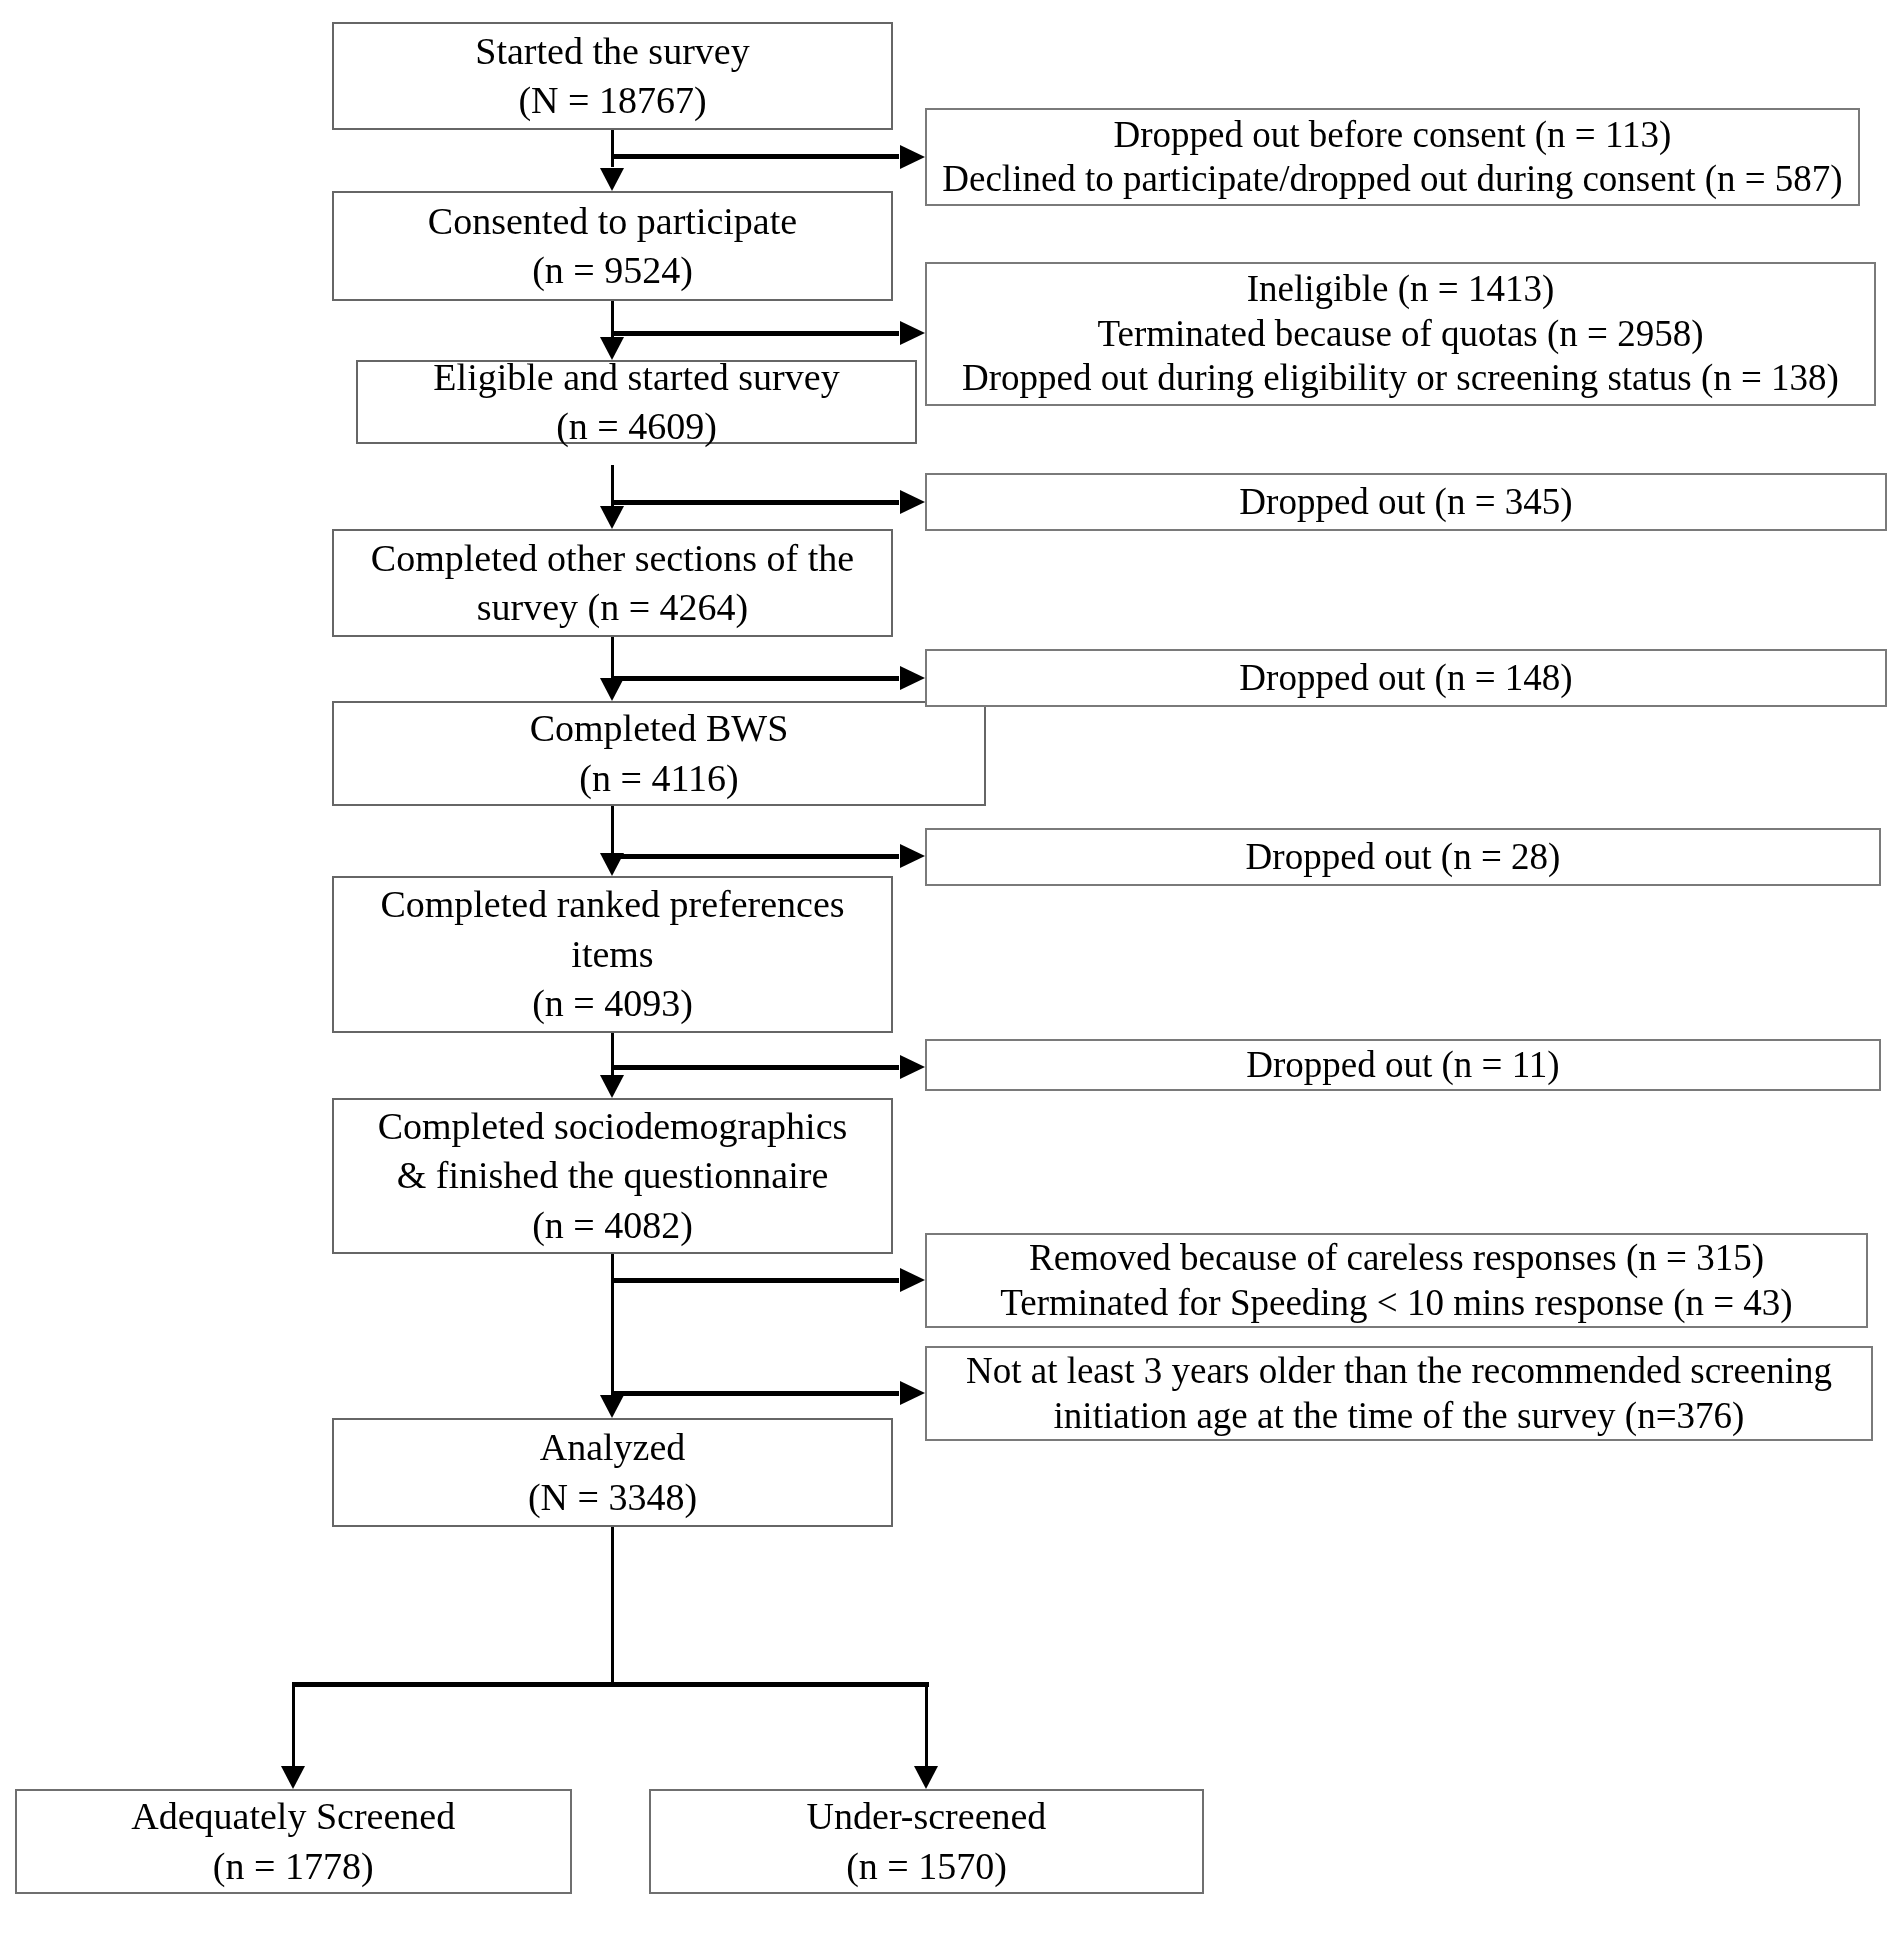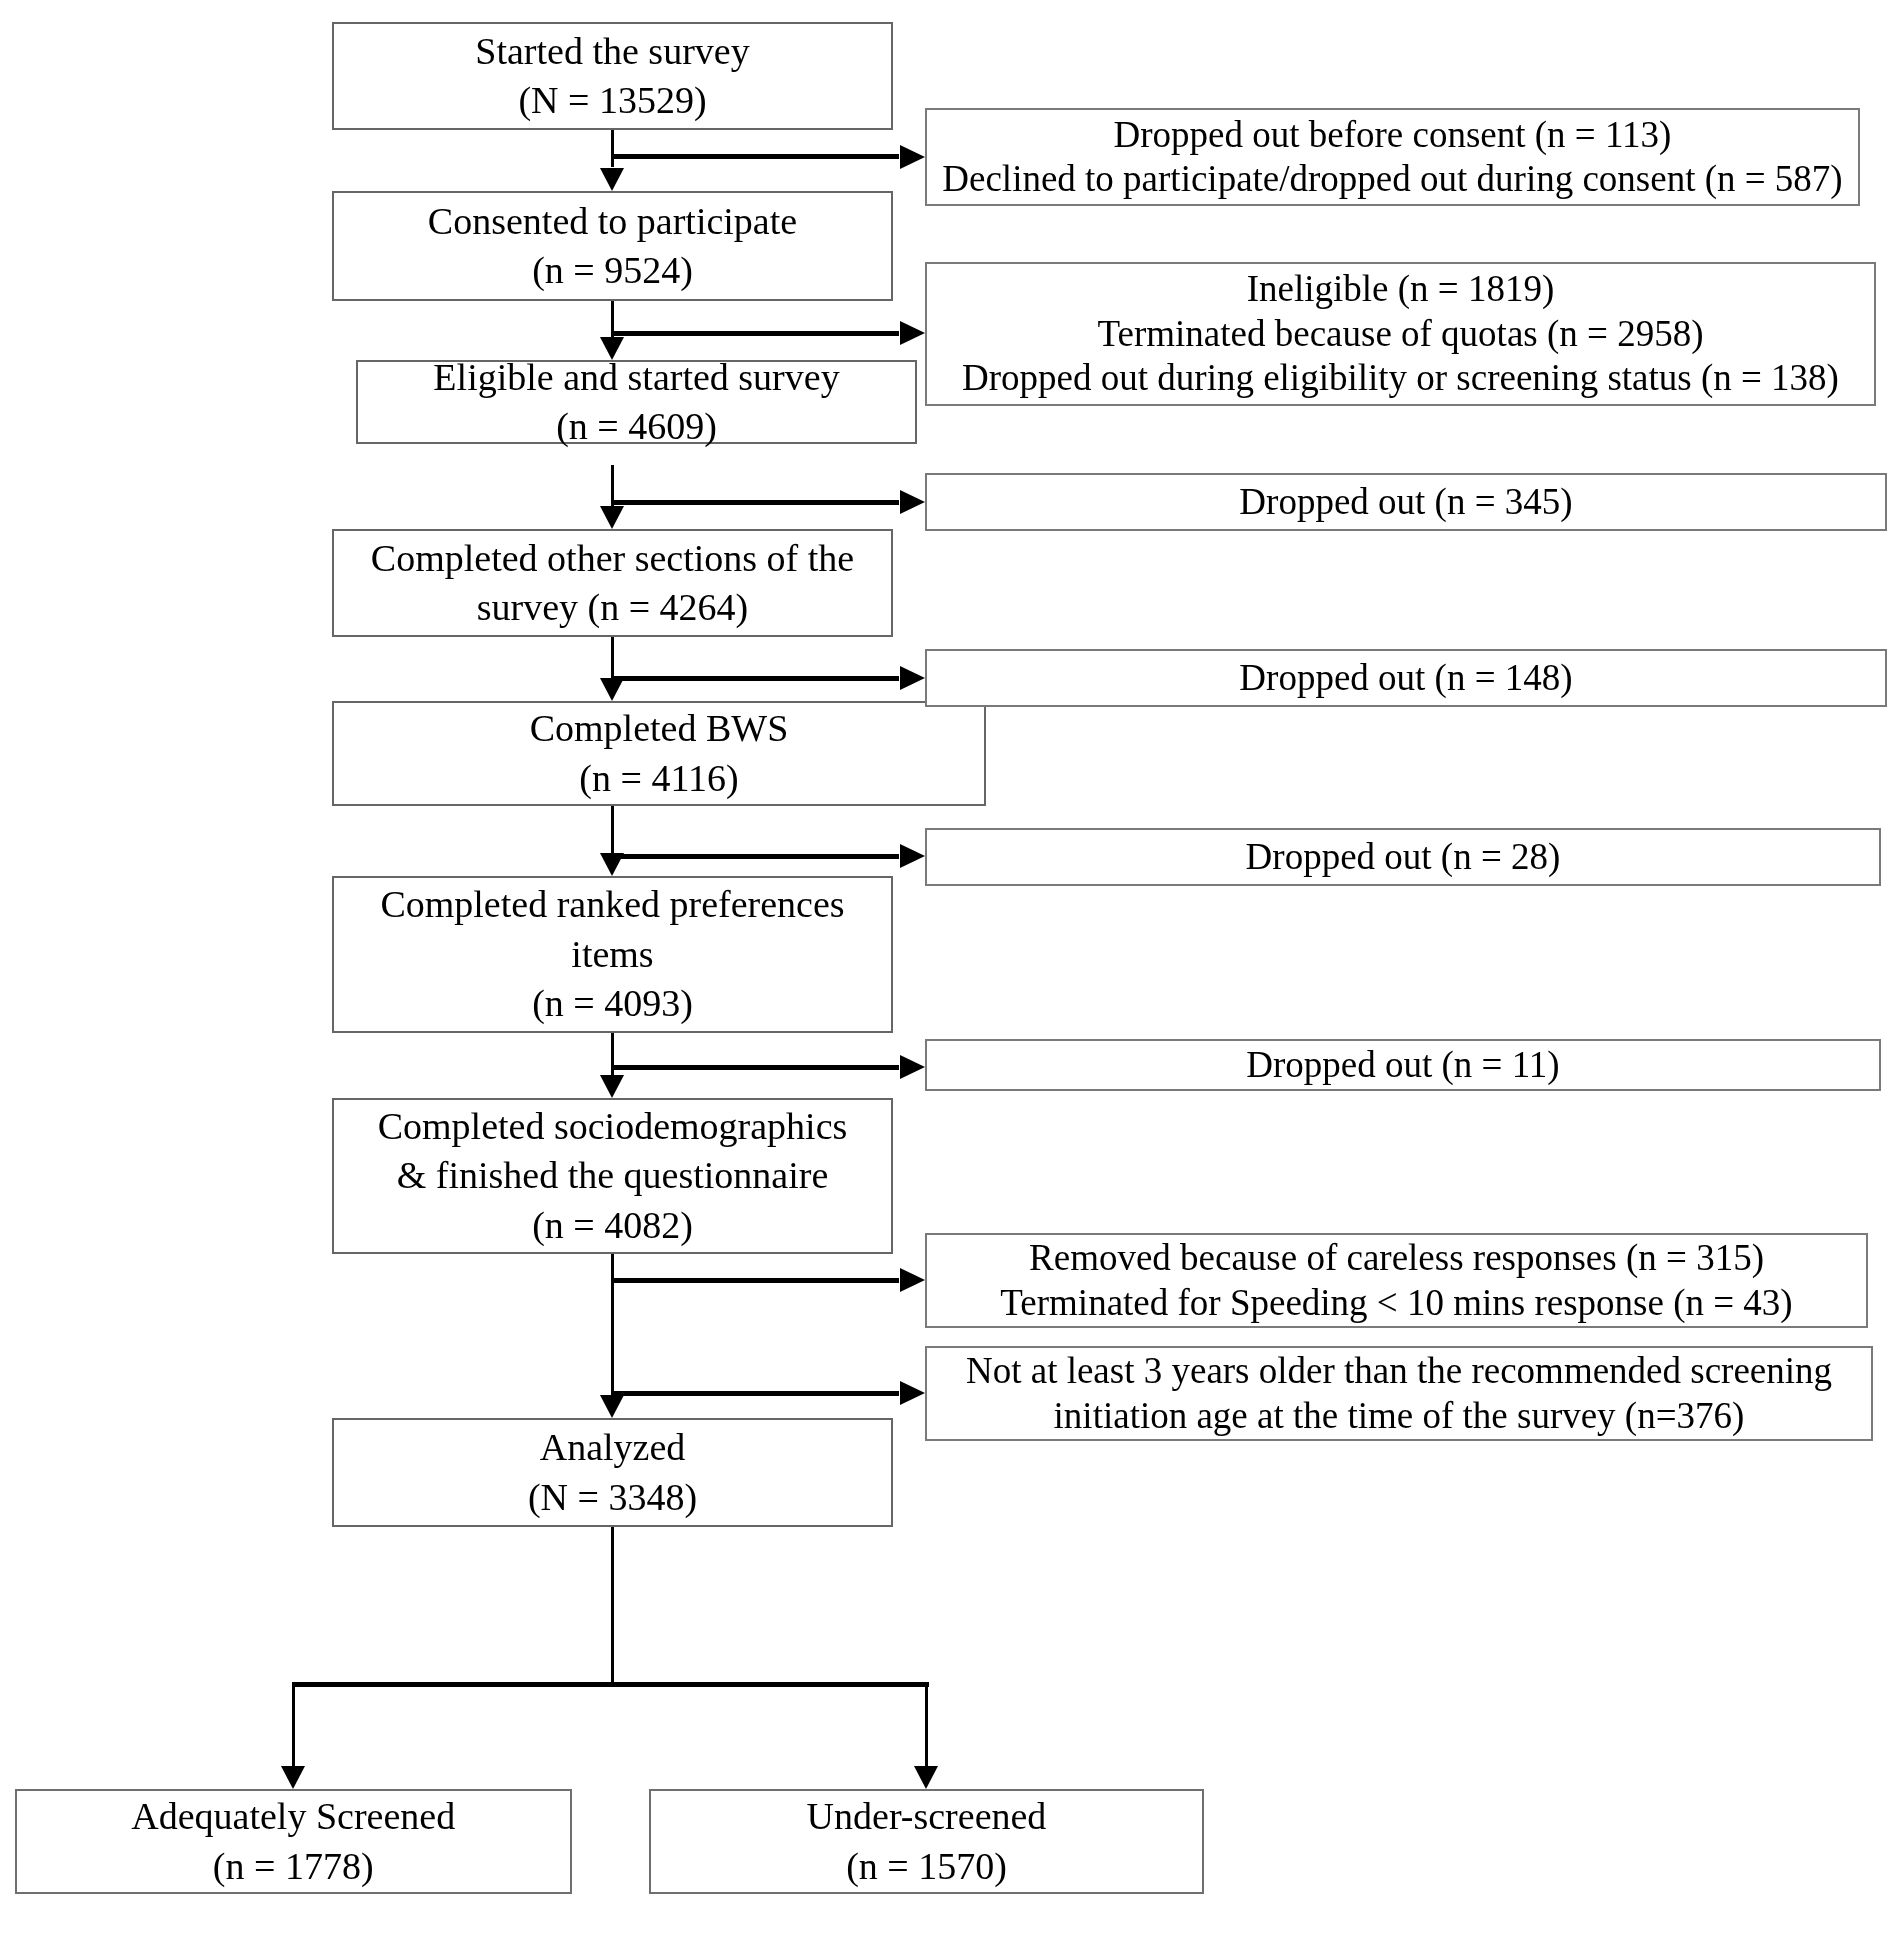--- a/index.html
+++ b/index.html
@@ -68,21 +68,21 @@
     border-left: 25px solid #000000;
   }
 </style>
 </head>
 <body>
 
 <div class="canvas">
 
   <div class="box mbox" style="left:332px; top:22px; width:561px; height:108px;">
     <div class="line">Started the survey</div>
-    <div class="line">(N = 13529)</div>
+    <div class="line">(N = 18767)</div>
   </div>
 
   <div class="box mbox" style="left:332px; top:191px; width:561px; height:110px;">
     <div class="line">Consented to participate</div>
     <div class="line">(n = 9524)</div>
   </div>
 
   <div class="box mbox" style="left:332px; top:360px; width:561px; height:84px;margin-left:24px;">
     <div class="line">Eligible and started survey</div>
     <div class="line">(n = 4609)</div>
@@ -114,21 +114,21 @@
     <div class="line">Analyzed</div>
     <div class="line">(N = 3348)</div>
   </div>
 
   <div class="box sbox" style="left:925px; top:108px; width:935px; height:98px;">
     <div class="line">Dropped out before consent (n = 113)</div>
     <div class="line">Declined to participate/dropped out during consent (n = 587)</div>
   </div>
 
   <div class="box sbox" style="left:925px; top:262px; width:951px; height:144px;">
-    <div class="line">Ineligible (n = 1819)</div>
+    <div class="line">Ineligible (n = 1413)</div>
     <div class="line">Terminated because of quotas (n = 2958)</div>
     <div class="line">Dropped out during eligibility or screening status (n = 138)</div>
   </div>
 
   <div class="box sbox" style="left:925px; top:473px; width:962px; height:58px;">
     <div class="line">Dropped out (n = 345)</div>
   </div>
 
   <div class="box sbox" style="left:925px; top:649px; width:962px; height:58px;">
     <div class="line">Dropped out (n = 148)</div>

